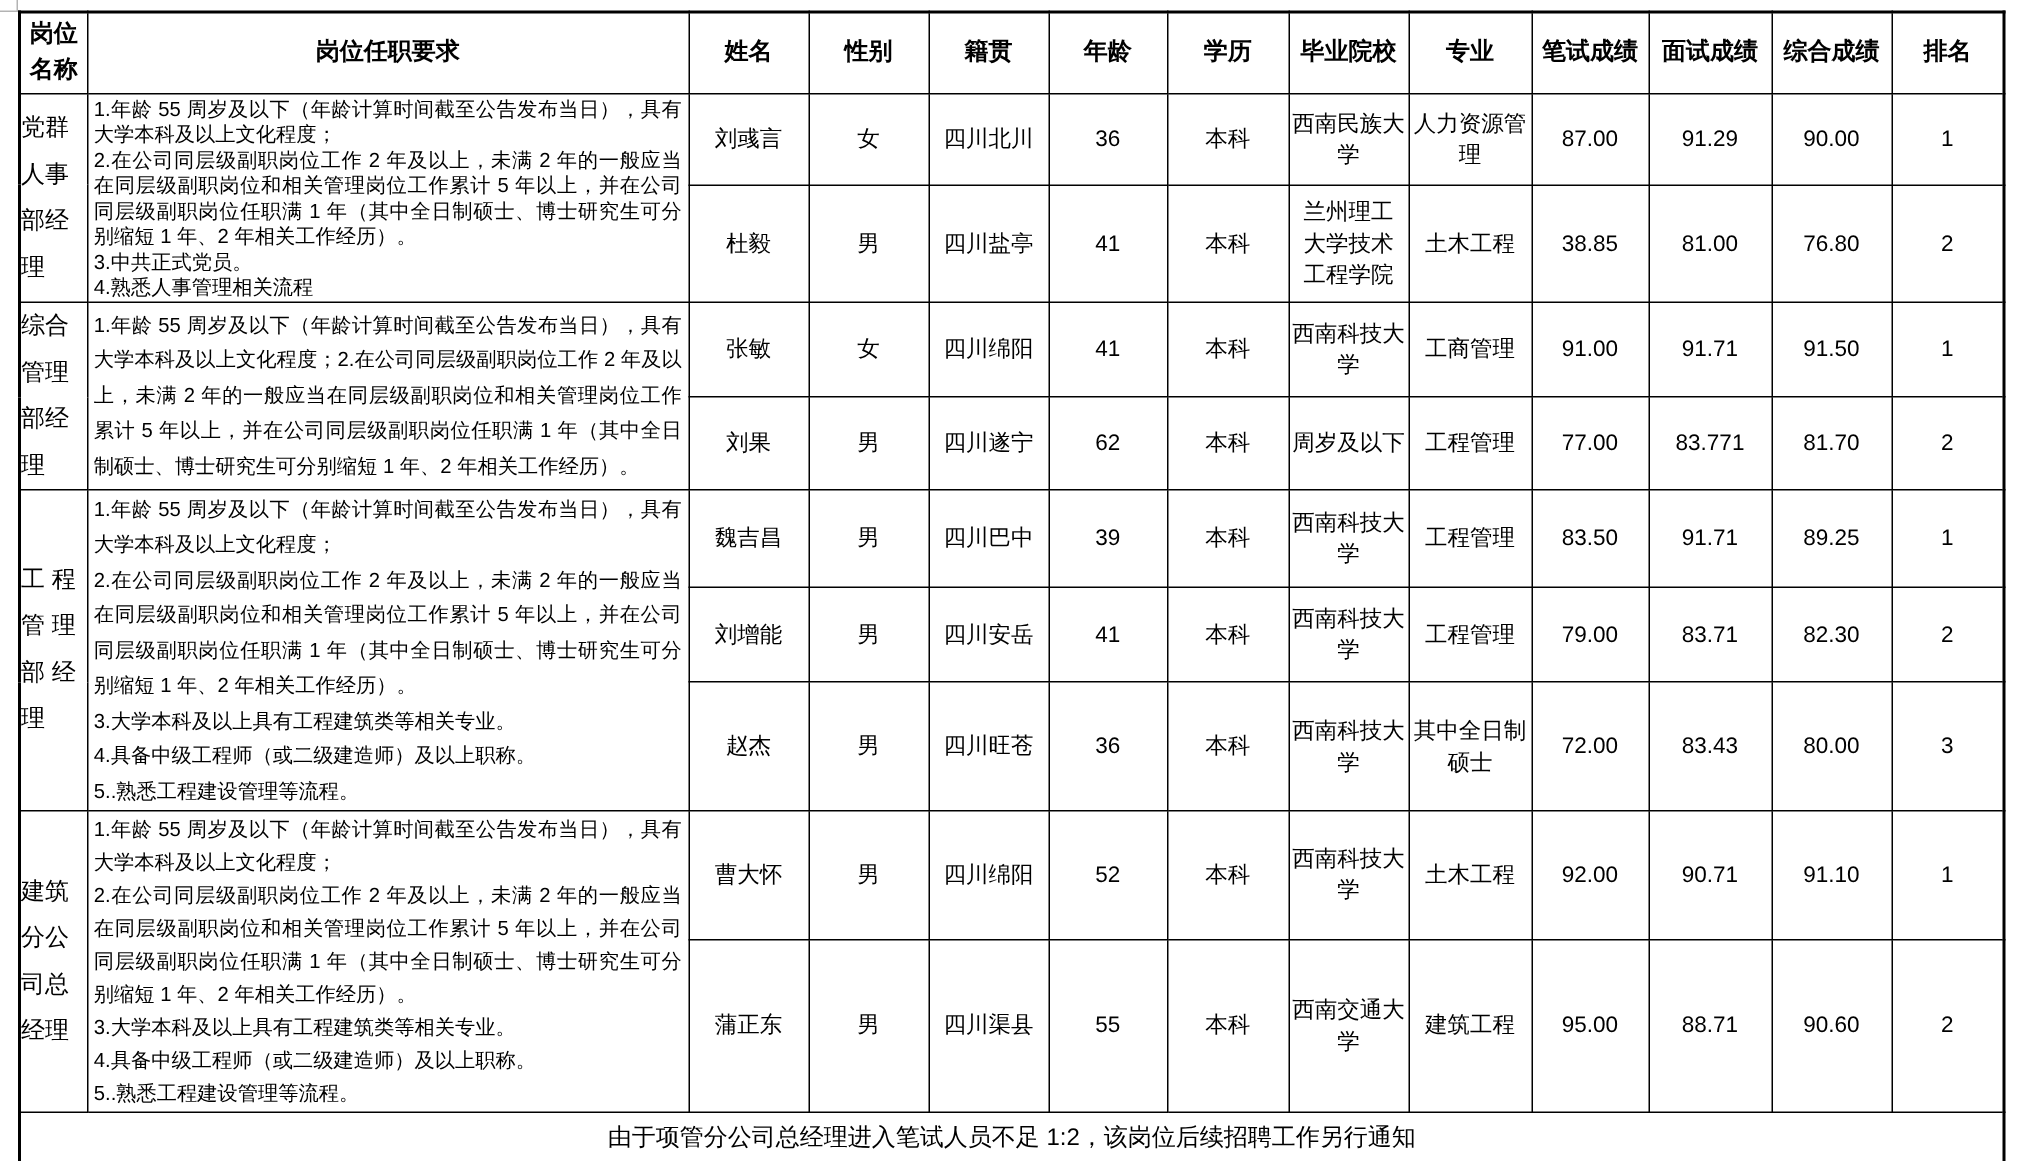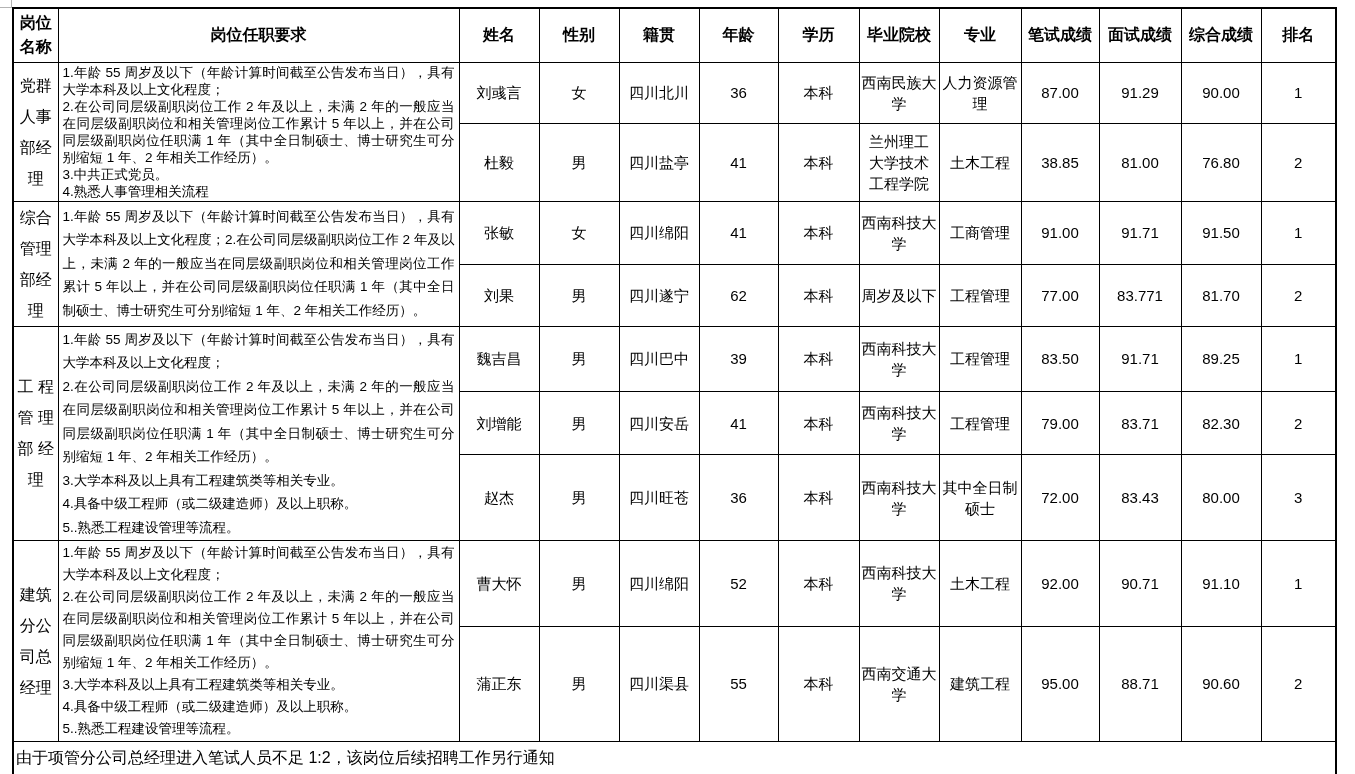--- a/index.html
+++ b/index.html
@@ -17,36 +17,36 @@
     width:1323px;
     border-collapse:collapse; table-layout:fixed;
     border:2px solid #000;
   }
   td,th { border:1px solid #000; overflow:hidden; vertical-align:middle; }
   th {
     font-size:16px; font-weight:bold; text-align:center;
     white-space:pre-line; line-height:24px; padding:0;
   }
   td.pos {
-    font-size:16px; text-align:center; white-space:pre-line;
+    font-size:16px; text-align:left; white-space:pre-line;
     line-height:31px; padding:0;
   }
   td.req {
     font-size:13.5px; text-align:justify; white-space:pre-line;
     padding:1px 4px; vertical-align:middle;
   }
   td.req.lh17 { line-height:17px; }
   td.req.lh23 { line-height:23.5px; }
   td.req.lh22 { line-height:22px; }
   td.data {
     font-size:15px; text-align:center; white-space:pre-line;
     word-break:break-all; line-height:21px; padding:0 1px;
   }
   td.note {
-    font-size:16px; text-align:left; padding:0 2px;
+    font-size:16px; text-align:center; padding:0 2px;
   }
 </style>
 </head>
 <body>
 
 <div class="corner"></div>
 
 <table class="main">
   <colgroup>
     <col style="width:45px">

